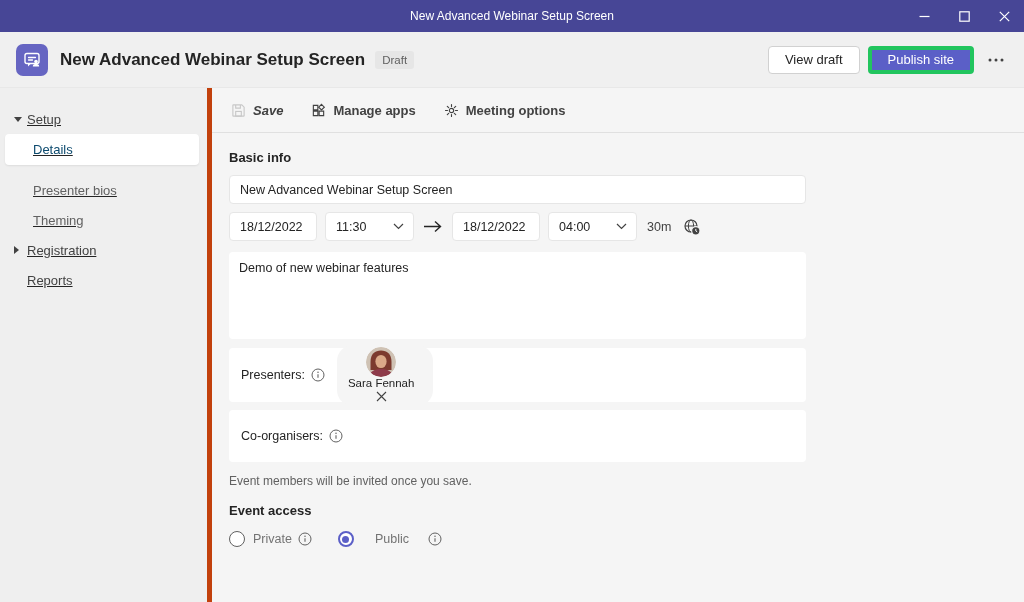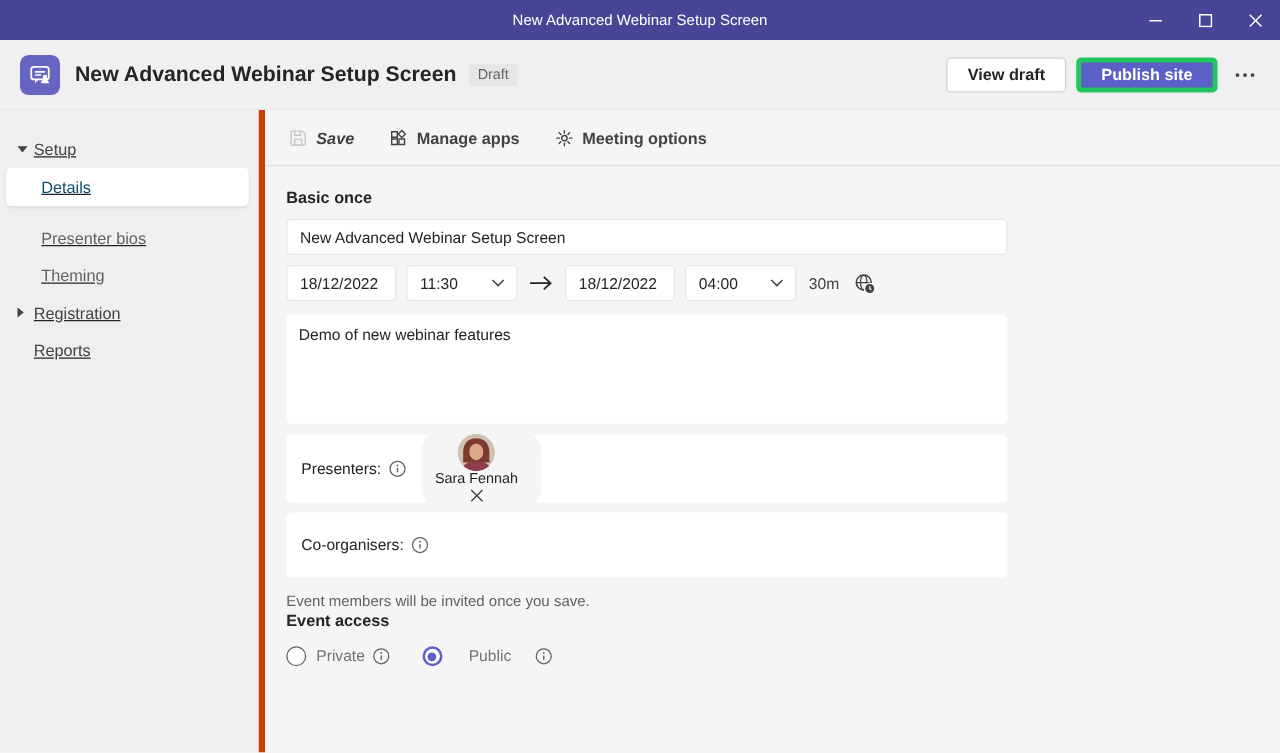--- a/index.html
+++ b/index.html
@@ -11,21 +11,21 @@
   .titlebar { position:relative; height:32px; background:#474696; display:flex; align-items:center; justify-content:flex-end; }
   .titlebar-title { position:absolute; left:0; right:0; text-align:center; color:#ffffff; font-size:12px; pointer-events:none; }
   .win-btn { width:40px; height:32px; display:flex; align-items:center; justify-content:center; cursor:pointer; }
 
   
   .app-header { height:56px; background:#f0f0f0; display:flex; align-items:center; padding:0 16px; border-bottom:1px solid #e8e8e8; }
   .app-icon { width:32px; height:32px; border-radius:7px; background:#6665c2; display:flex; align-items:center; justify-content:center; flex:0 0 auto; }
   .app-title { margin-left:12px; font-size:17px; font-weight:700; color:#242424; white-space:nowrap; }
   .draft-badge { margin-left:10px; background:#e6e6e6; color:#616161; font-size:11.5px; padding:3px 7px; border-radius:3px; }
   .header-spacer { flex:1; }
-  .btn { height:28px; display:flex; align-items:center; justify-content:center; font-size:13px; font-weight:700; border-radius:4px; cursor:pointer; padding:0 16px; white-space:nowrap; }
+  .btn { height:28px; display:flex; align-items:center; justify-content:center; font-size:13px; font-weight:400; border-radius:4px; cursor:pointer; padding:0 16px; white-space:nowrap; }
   .btn-secondary { background:#ffffff; border:1px solid #d1d1d1; color:#242424; }
   .btn-primary { background:#5b5fc7; border:4px solid #22c55e; color:#ffffff; margin-left:8px; }
   .more-btn { margin-left:10px; width:24px; height:28px; display:flex; align-items:center; justify-content:center; cursor:pointer; }
 
   
   .body-row { display:flex; height:514px; }
   .sidebar { width:212px; background:#efefef; border-right:5px solid #c2410c; padding-top:16px; flex:0 0 auto;text-decoration:underline; }
   .nav-item { height:30px; display:flex; align-items:center; font-size:13px; color:#424242; cursor:pointer; }
   .nav-parent { padding-left:14px; }
   .caret-box { width:13px; display:flex; align-items:center; }
@@ -54,21 +54,21 @@
   .desc-box { width:577px; height:87px; background:#fff; border:none; border-radius:4px; padding:9px 10px; font-size:12.5px; color:#242424; font-family:inherit; resize:none; margin-bottom:9px; display:block; }
   .people-box { width:577px; background:#fff; border-radius:4px; display:flex; align-items:center; padding-left:12px; }
   .presenters-box { height:54px; margin-bottom:8px; }
   .coorg-box { height:52px; margin-bottom:12px; }
   .field-label { font-size:12.5px; color:#242424; }
   .info-icon { margin-left:6px; display:flex; align-items:center; cursor:pointer; }
   .chip { margin-left:12px; display:flex; align-items:center; background:#f5f5f5; border-radius:16px; padding:2px 10px 2px 2px;flex-direction:column; }
   .chip-avatar { width:30px; height:30px; border-radius:50%; overflow:hidden; flex:0 0 auto; }
   .chip-name { font-size:11.5px; color:#242424; margin:0 9px 0 9px; }
   .chip-x { cursor:pointer; display:flex; align-items:center; padding:2px; }
-  .helper { font-size:12px; color:#616161; height:15px; }
+  .helper { font-size:12px; color:#616161; margin-bottom:14px; height:15px; }
   .access-title { font-size:13px; font-weight:700; color:#242424; margin-bottom:12px; height:16px; }
   .radio-row { display:flex; align-items:center; }
   .radio-option { display:flex; align-items:center; cursor:pointer; }
   .radio-option + .radio-option { margin-left:26px;gap:13px; }
   .radio { width:16px; height:16px; border-radius:50%; border:1.5px solid #616161; background:#fff; position:relative; flex:0 0 auto; }
   .radio.selected { border:2px solid #5b5fc7; }
   .radio.selected::after { content:""; position:absolute; left:50%; top:50%; width:7px; height:7px; margin:-3.5px 0 0 -3.5px; border-radius:50%; background:#5b5fc7; }
   .radio-label { font-size:12.5px; color:#737373; margin-left:8px; }
 </style>
 </head>
@@ -174,21 +174,21 @@
           <svg width="15" height="15" viewBox="0 0 16 16">
               <circle cx="8" cy="8" r="2.3" fill="none" stroke="#424242" stroke-width="1.2"></circle>
               <path d="M8 1.6v2.1M8 12.3v2.1M1.6 8h2.1M12.3 8h2.1M3.5 3.5L5 5M11 11l1.5 1.5M12.5 3.5L11 5M5 11l-1.5 1.5" stroke="#424242" stroke-width="1.2" stroke-linecap="round"></path>
             </svg>
         </span>
         <span>Meeting options</span>
       </div>
     </div>
 
     <div class="form">
-      <div class="section-title">Basic once</div>
+      <div class="section-title">Basic info</div>
 
       <input class="title-input" type="text" value="New Advanced Webinar Setup Screen" style="">
 
       <div class="dt-row">
         <input class="date-input" type="text" value="18/12/2022" style="">
         <div class="time-combo">
           <span>11:30</span>
           <span>
               <svg width="11" height="7" viewBox="0 0 11 7">
                 <path d="M1 1l4.5 4.5L10 1" fill="none" stroke="#424242" stroke-width="1.2"></path>

